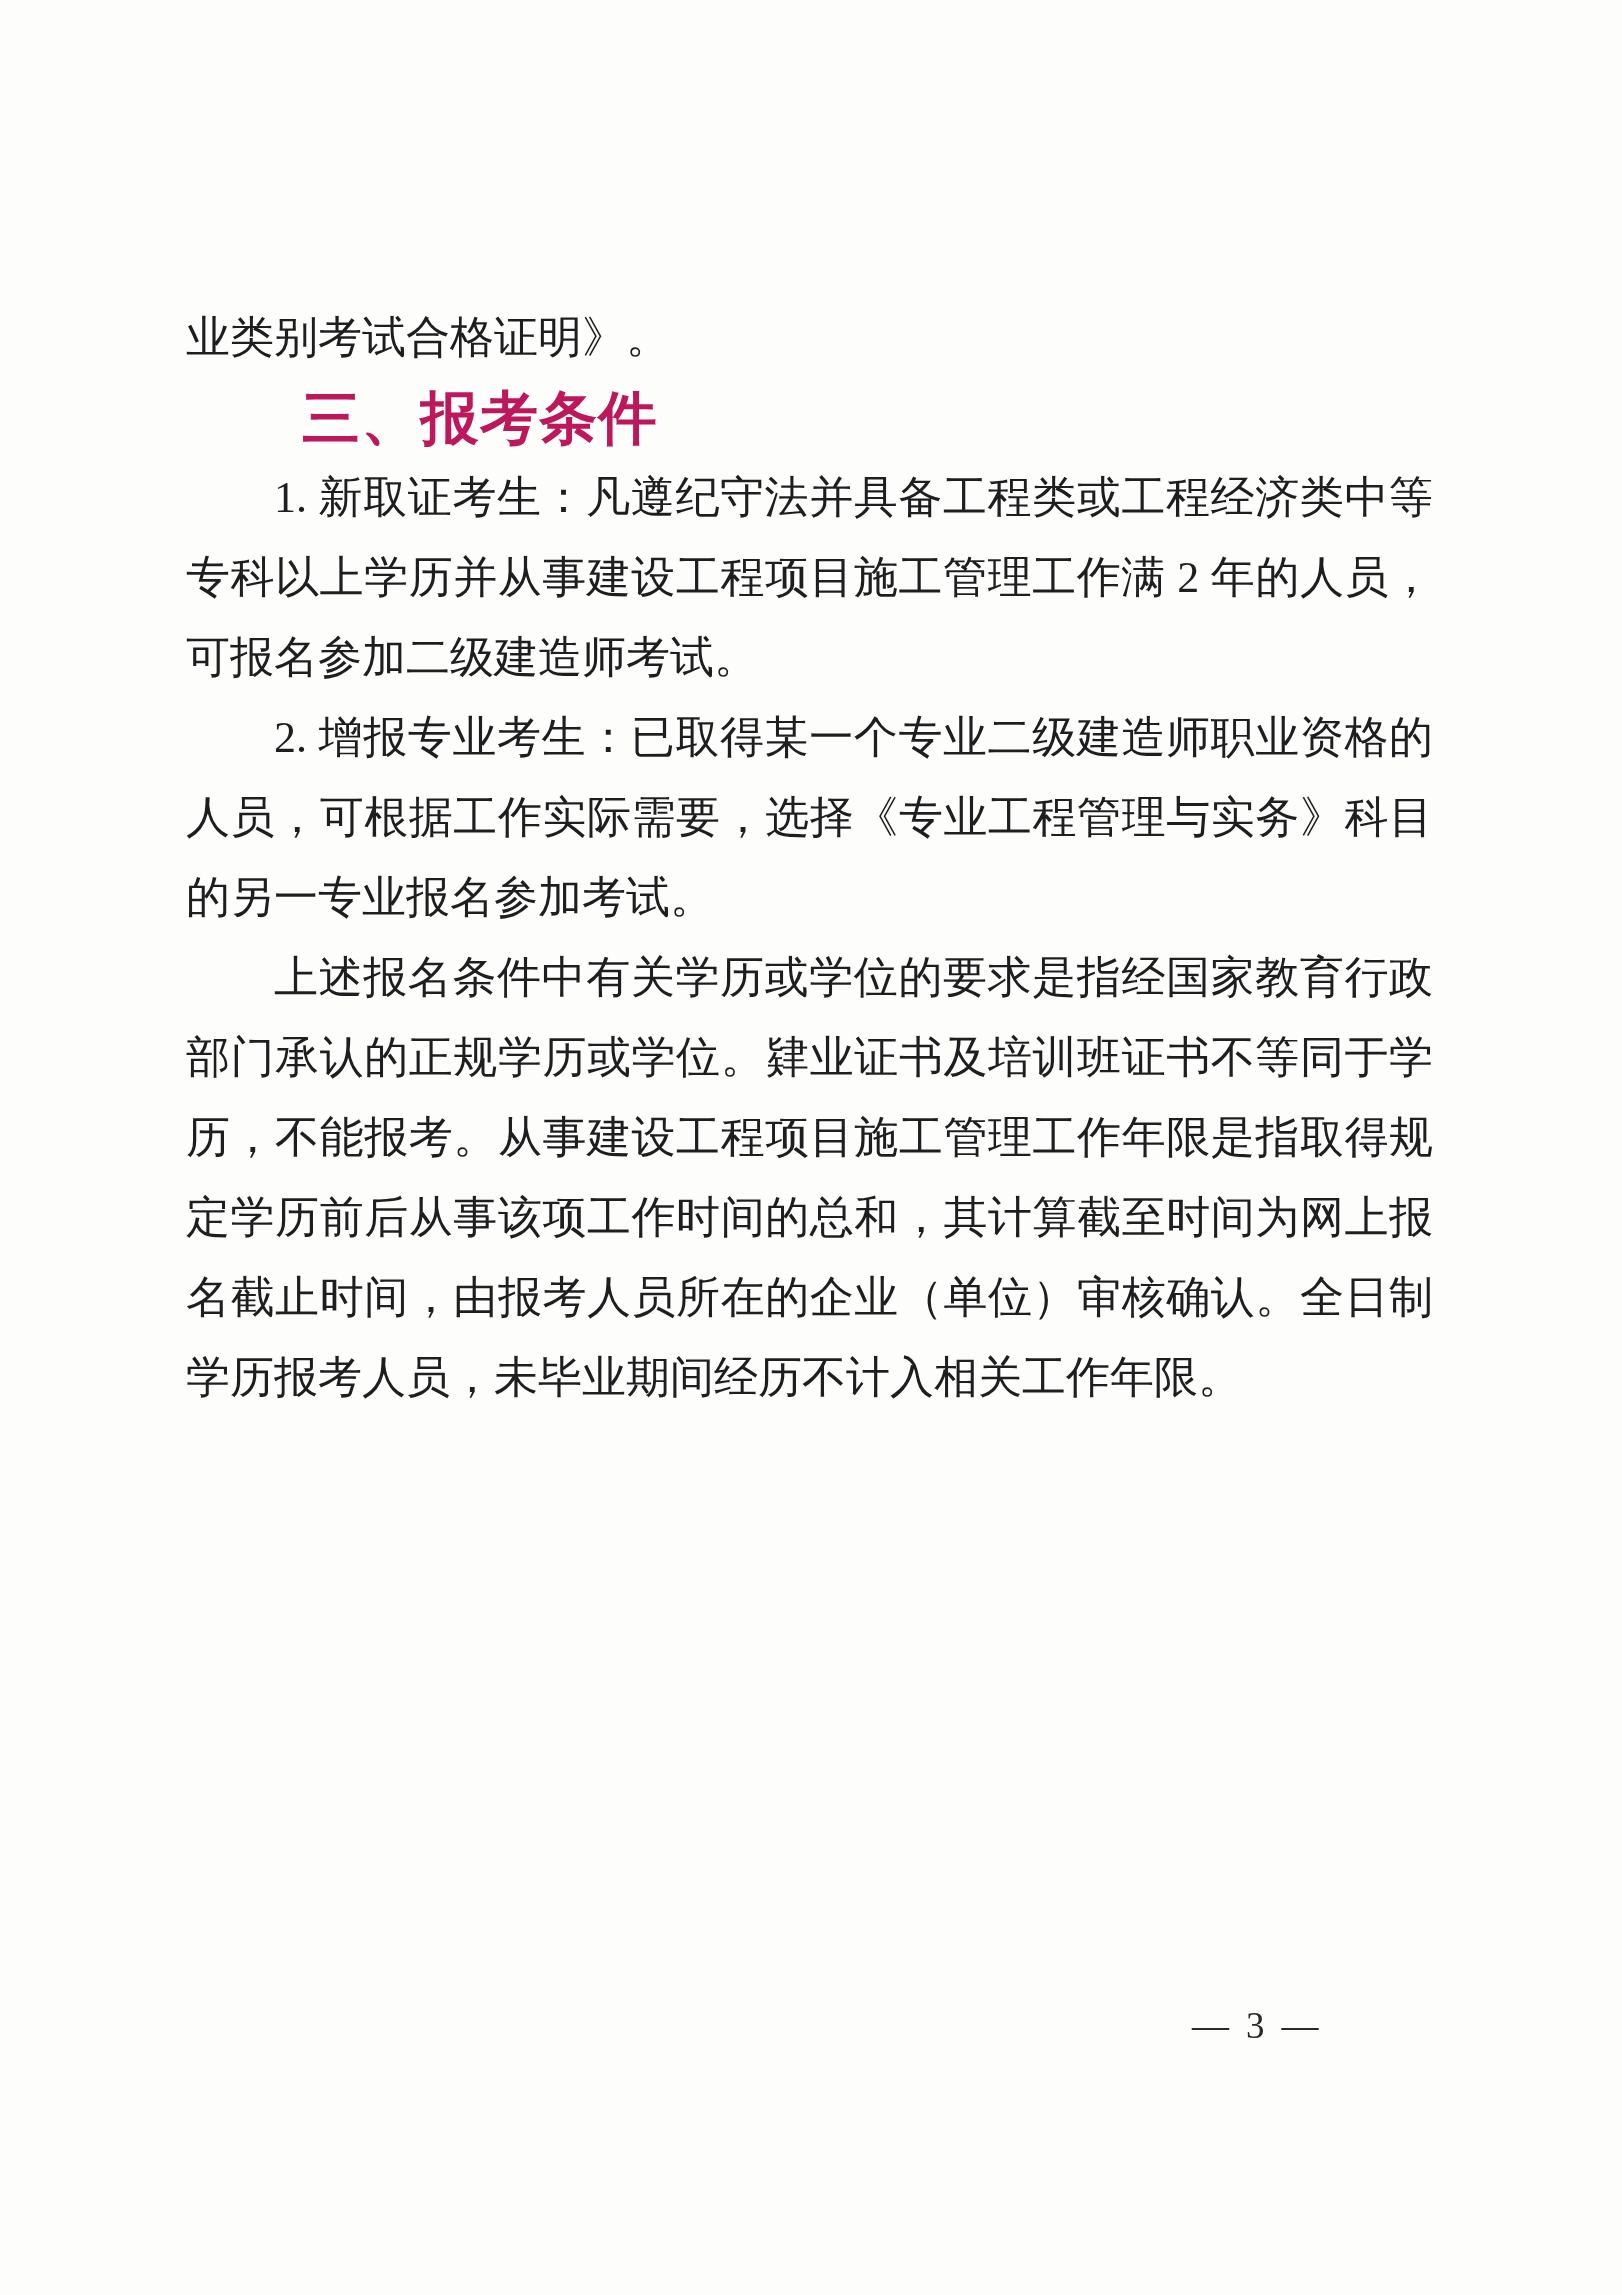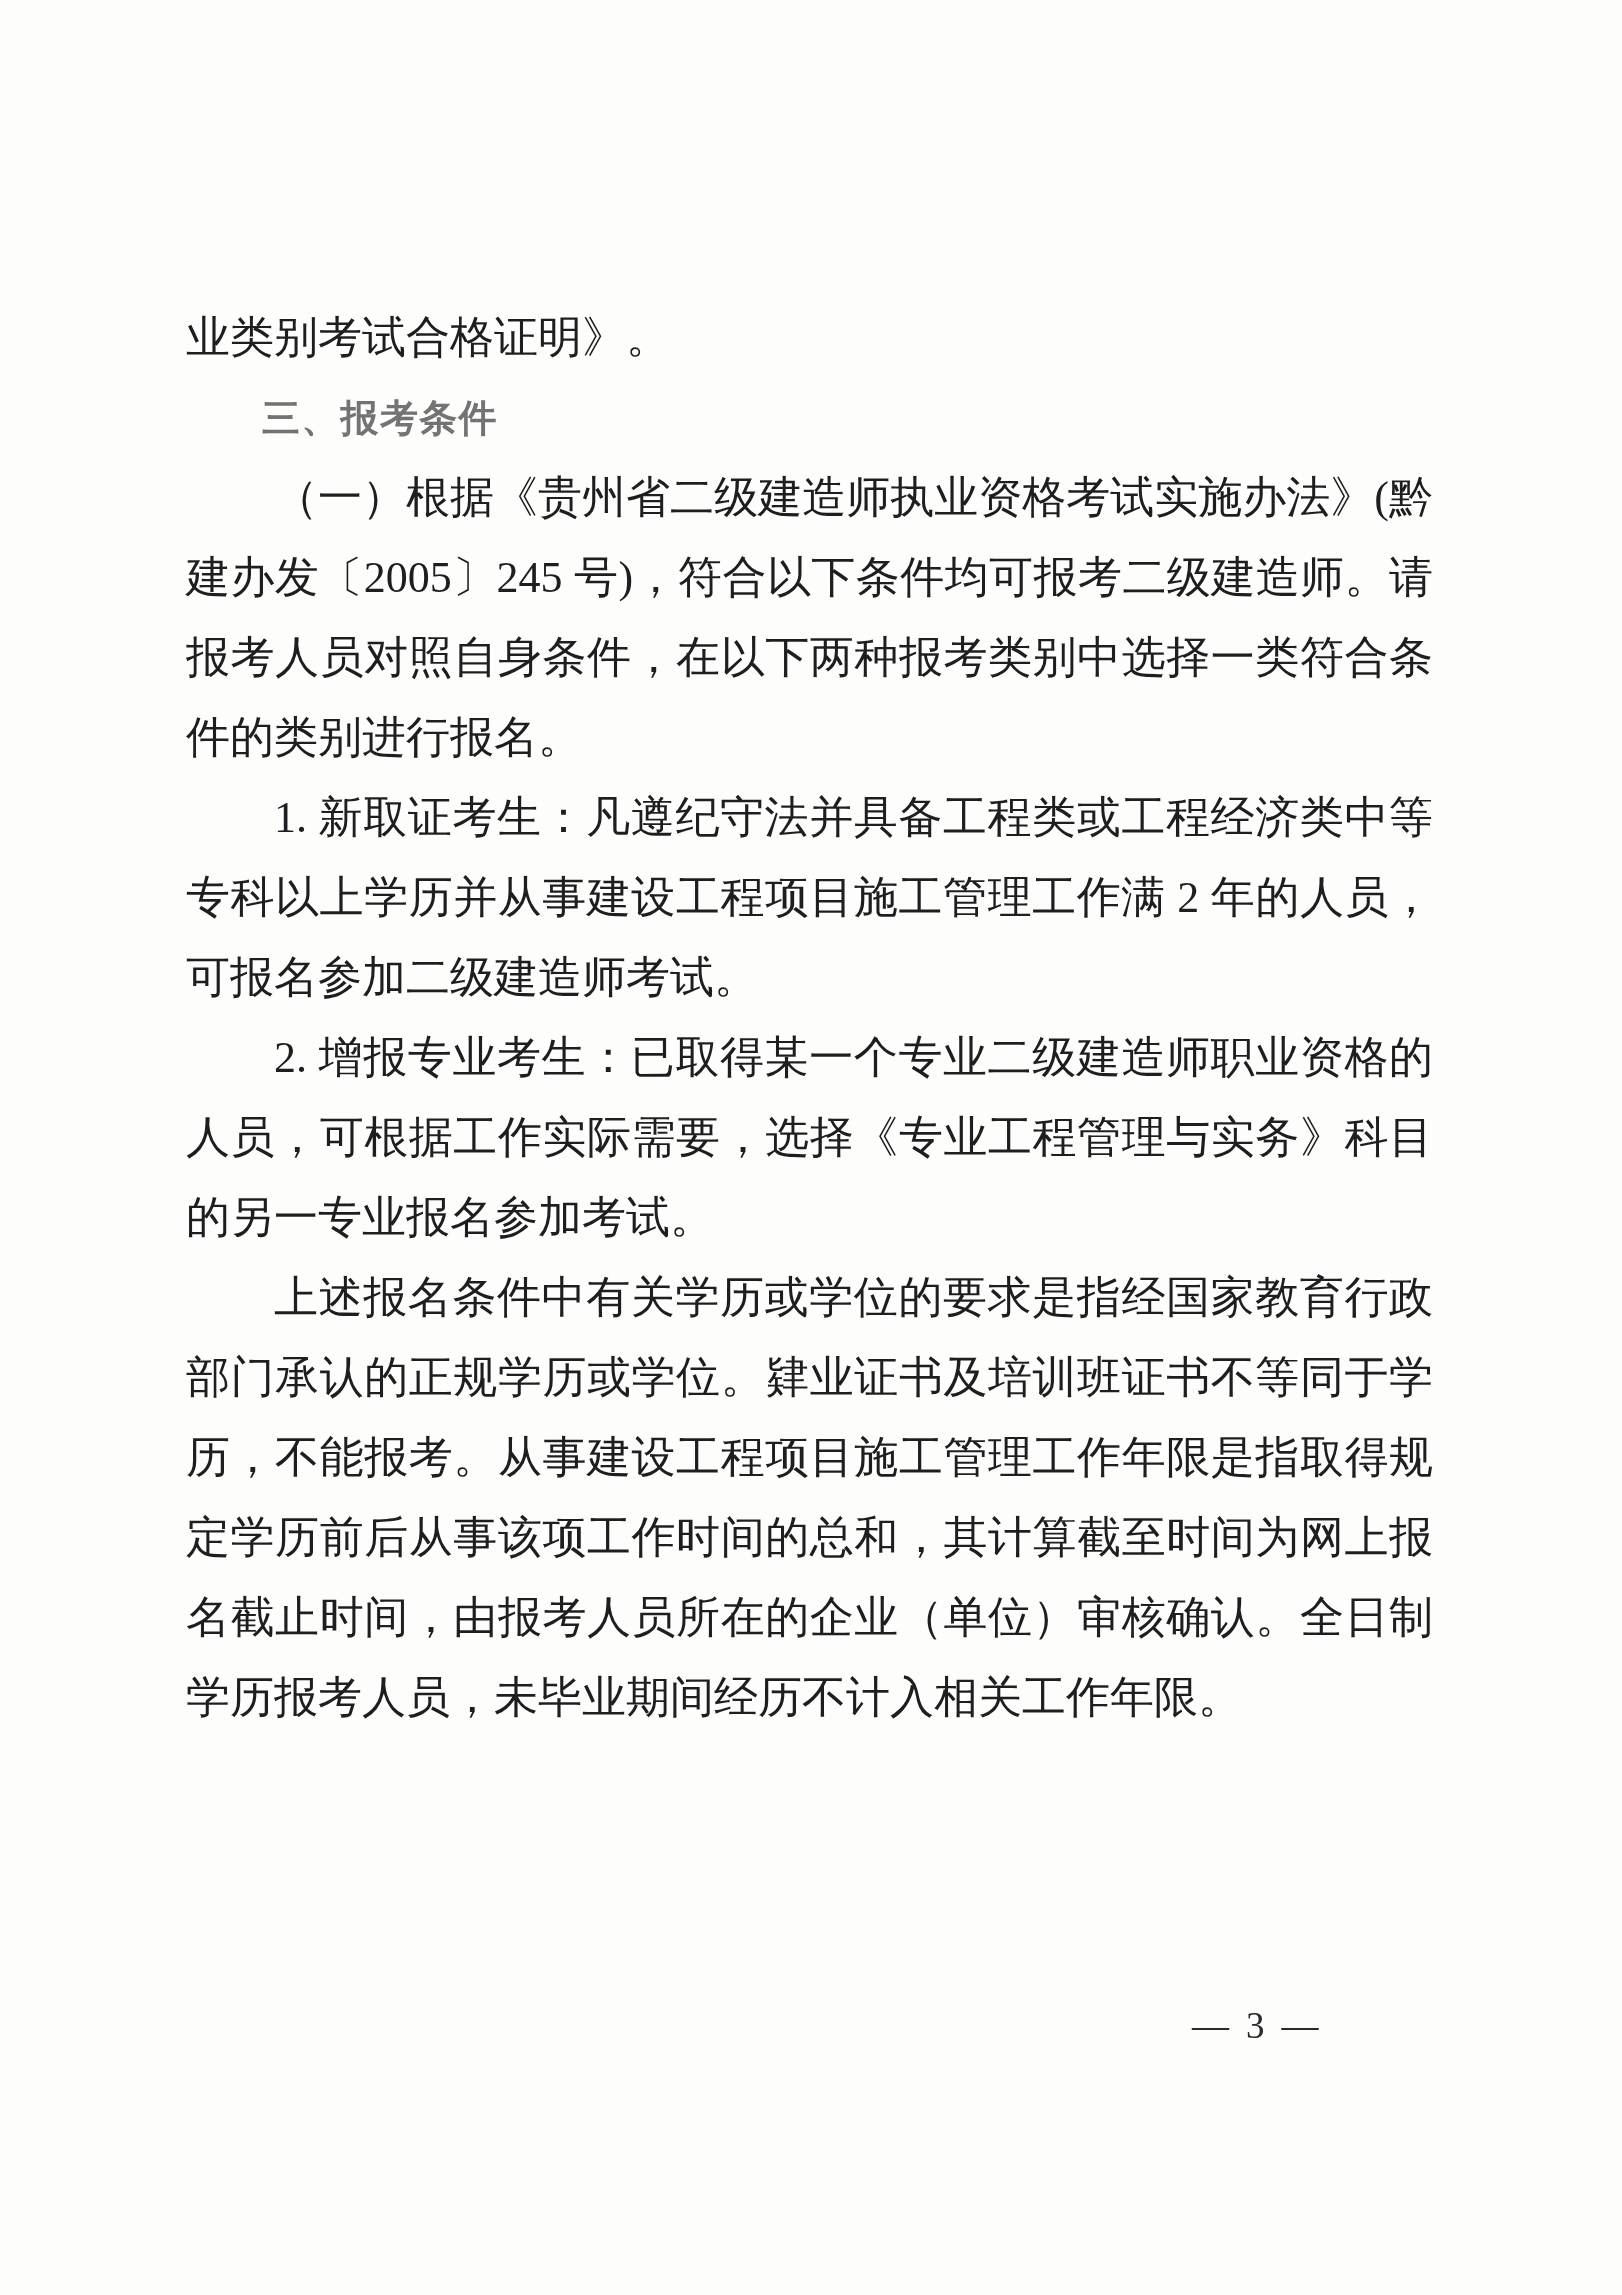--- a/index.html
+++ b/index.html
@@ -34,42 +34,41 @@
     text-indent: 2em;
   }
   .no-indent {
     text-indent: 0;
     font-family: Liberation Serif, serif;
   }
   .section-heading {
     text-indent: 2em;
     font-family: "Liberation Sans", "DejaVu Sans", sans-serif;
     font-weight: bold;
-    font-size: 38px;
+    font-size: 58px;
     letter-spacing: 1.3px;
-    color: #737373;
+    color: #be185d;
   }
   .page-number {
     position: absolute;
     left: 1192px;
     top: 2004px;
     font-size: 37px;
     letter-spacing: 3.9px;
     color: #2a2a2c;
     font-family: "Liberation Serif", "DejaVu Serif", serif;
     white-space: nowrap;
   }
 </style>
 </head>
 <body>
 
 <div class="page">
   <div class="text-block">
     <p class="no-indent">业类别考试合格证明》。</p>
     <p class="section-heading">三、报考条件</p>
-    <p class="body-para">（一）根据《贵州省二级建造师执业资格考试实施办法》(黔建办发〔2005〕245 号)，符合以下条件均可报考二级建造师。请报考人员对照自身条件，在以下两种报考类别中选择一类符合条件的类别进行报名。</p>
     <p class="body-para">1. 新取证考生：凡遵纪守法并具备工程类或工程经济类中等专科以上学历并从事建设工程项目施工管理工作满 2 年的人员，可报名参加二级建造师考试。</p>
     <p class="body-para">2. 增报专业考生：已取得某一个专业二级建造师职业资格的人员，可根据工作实际需要，选择《专业工程管理与实务》科目的另一专业报名参加考试。</p>
     <p class="body-para">上述报名条件中有关学历或学位的要求是指经国家教育行政部门承认的正规学历或学位。肄业证书及培训班证书不等同于学历，不能报考。从事建设工程项目施工管理工作年限是指取得规定学历前后从事该项工作时间的总和，其计算截至时间为网上报名截止时间，由报考人员所在的企业（单位）审核确认。全日制学历报考人员，未毕业期间经历不计入相关工作年限。</p>
   </div>
   <div class="page-number">— 3 —</div>
 </div>
 
 
 </body></html>

